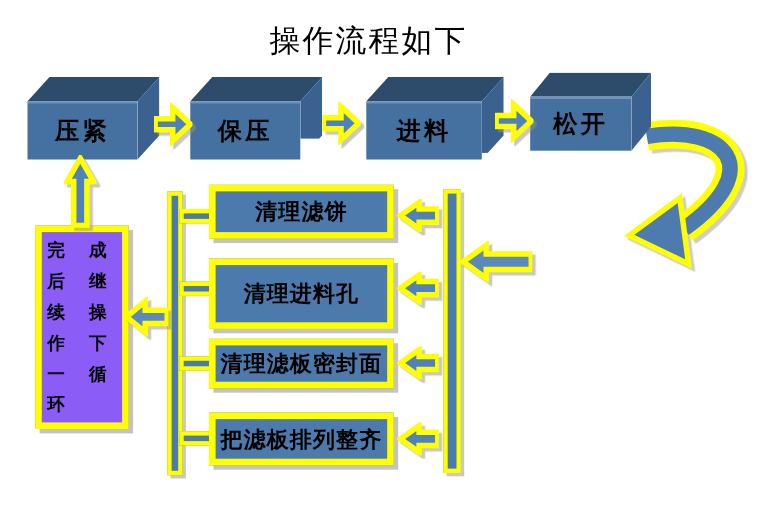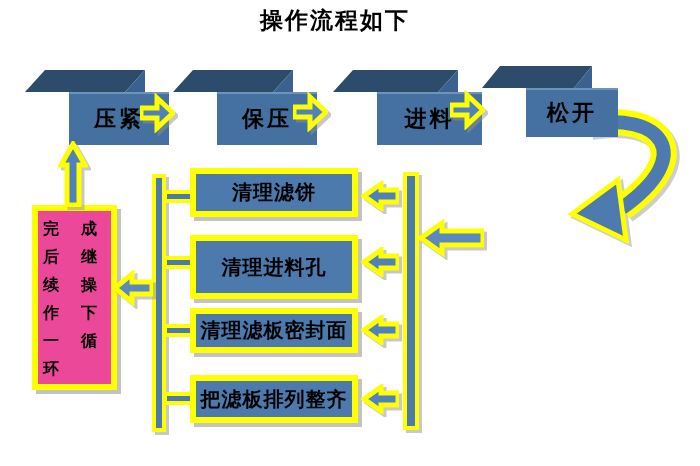--- a/index.html
+++ b/index.html
@@ -1,33 +1,32 @@
 <!DOCTYPE html>
 <html><head>
 <meta charset="utf-8">
 <style>
   html,body{margin:0;padding:0;background:#ffffff;}
   .stage{
     position:relative;width:700px;height:466px;background:#ffffff;overflow:hidden;
     font-family:"Liberation Serif","DejaVu Serif",serif;color:#000;
   }
   .title{
-    position:absolute;left:205px;top:5px;width:260px;text-align:center;
-    font-size:23px;font-weight:bold;letter-spacing:2px;
+    position:absolute;left:205px;top:18px;width:260px;text-align:center;
+    font-size:28px;font-weight:normal;letter-spacing:2px;
   }
   
   .cube{position:absolute;z-index:3;}
   .cube .face{position:absolute;left:0;top:0;width:100%;height:100%;}
   .cube .top{background:#2d4b6a;}
   .cube .side{background:#3a6190;}
   .cube .front{
     position:absolute;background:#44719f;display:flex;align-items:center;justify-content:center;
     font-size:22px;font-weight:bold;letter-spacing:3px;
     box-shadow:inset 0 2px 0 rgba(160,190,220,.45);
-    margin-left:44px;
   }
   
   .c1{left:25px;top:70px;width:120px;height:75px;}
   .c1 .top{clip-path:polygon(20px 0,120px 0,100px 22px,0 22px);}
   .c1 .side{clip-path:polygon(100px 22px,120px 0,120px 53px,100px 75px);}
   .c1 .front{left:0;top:22px;width:100px;height:53px;}
   .c2{left:173px;top:70px;width:120px;height:56px;}
   .c2 .top{clip-path:polygon(20px 0,120px 0,100px 22px,0 22px);}
   .c2 .side{clip-path:polygon(100px 22px,120px 0,120px 53px,100px 75px);}
   .c2 .front{left:0;top:22px;width:100px;height:53px;}
@@ -53,21 +52,21 @@
   .bar{
     position:absolute;background:#4c7aac;border:4px solid #ffff00;box-sizing:border-box;
     box-shadow:3px 3px 0 rgba(145,145,145,.5);z-index:2;
   }
   .stub{
     position:absolute;background:#4c7aac;border:4px solid #ffff00;box-sizing:border-box;
     z-index:3;
   }
   .loopbox{
     position:absolute;left:32px;top:205px;width:85px;height:185px;
-    background:#ec4899;border:6px solid #ffff00;box-sizing:border-box;
+    background:#8b5cf6;border:6px solid #ffff00;box-sizing:border-box;
     box-shadow:4px 4px 0 rgba(145,145,145,.55);z-index:4;
     padding:4px 17px 0 5px;
   }
   .loopbox .ln{
     font-size:16px;font-weight:bold;line-height:28px;letter-spacing:22px;white-space:nowrap;
   }
   
   .arr{position:absolute;z-index:5;filter:drop-shadow(3px 3px 0 rgba(145,145,145,.5));}
   .ribbon{position:absolute;left:0;top:0;z-index:1;filter:drop-shadow(3px 3px 0 rgba(145,145,145,.45));}
 </style>

